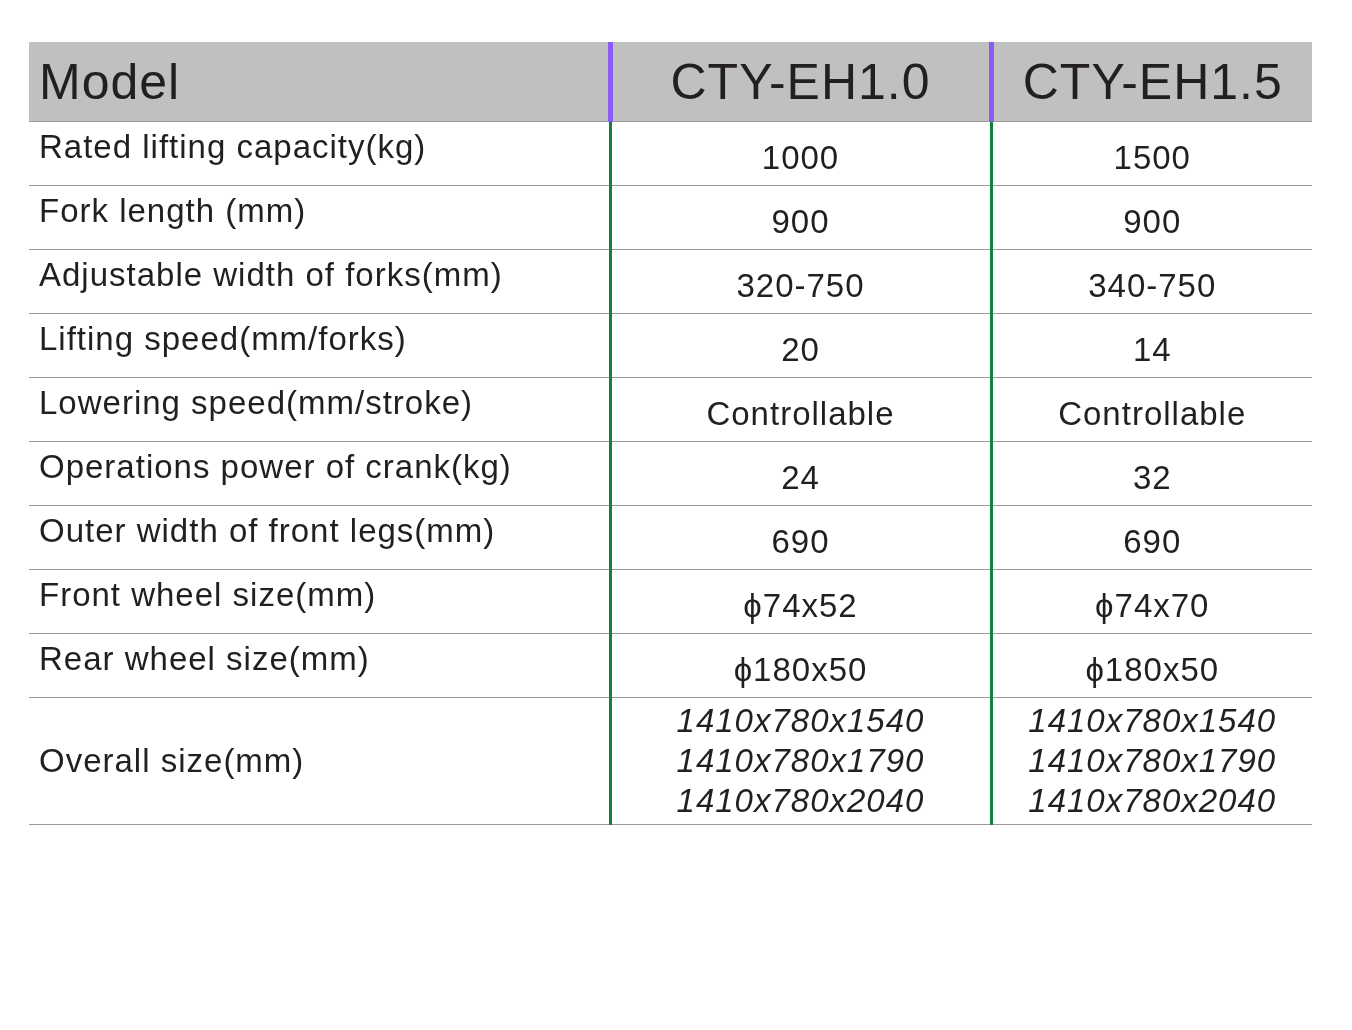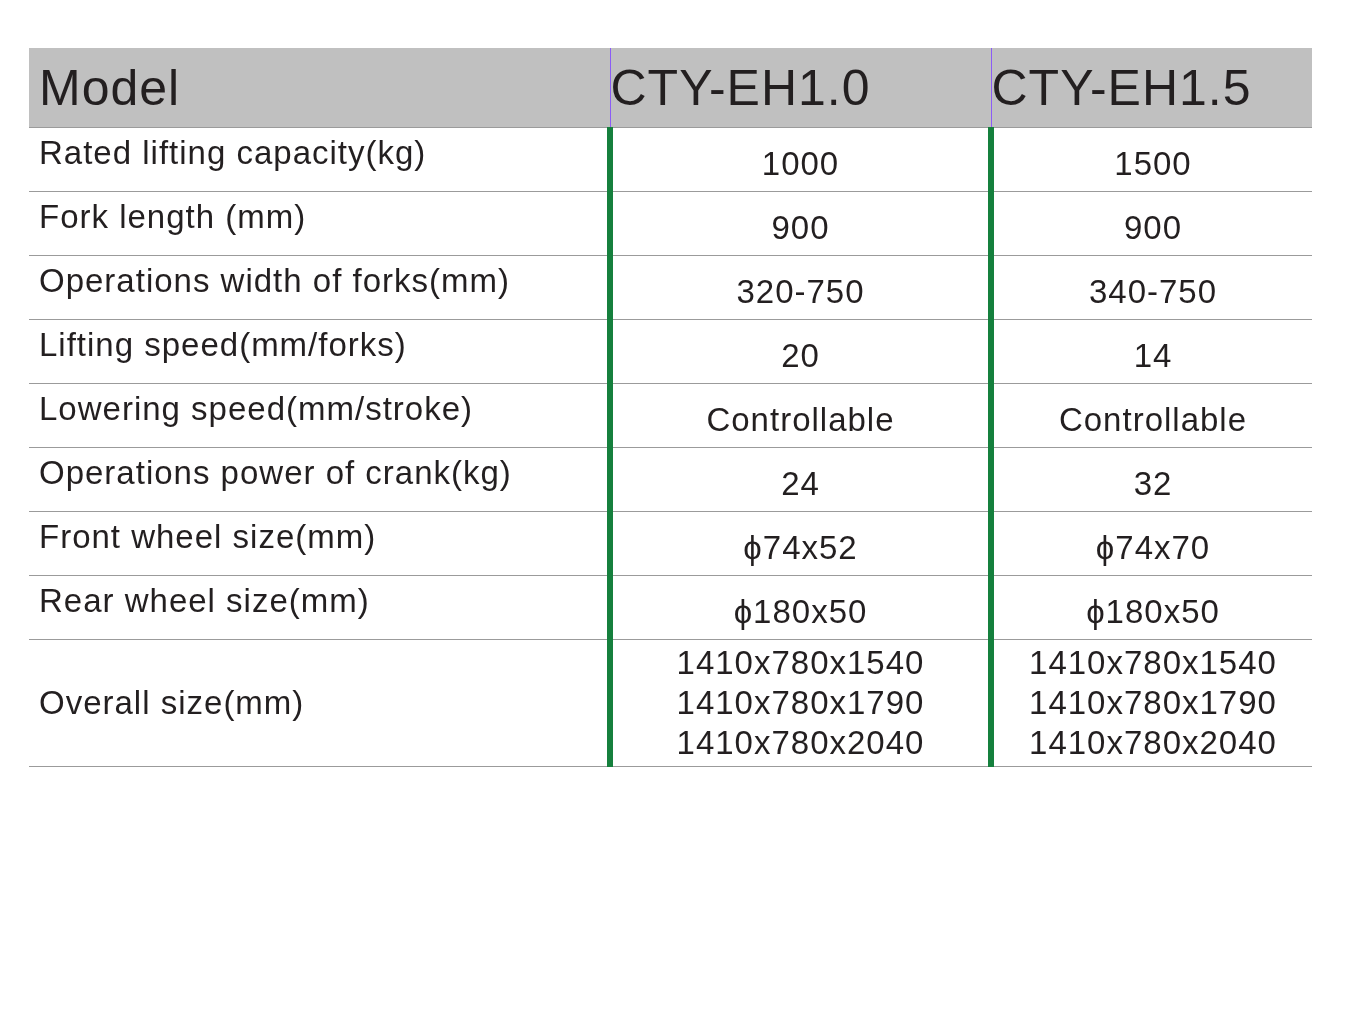--- a/index.html
+++ b/index.html
@@ -12,21 +12,21 @@
     }
     .page {
       position: relative;
       width: 1352px;
       height: 1030px;
       background: #ffffff;
     }
     .spec-table {
       position: absolute;
       left: 29px;
-      top: 48px;
+      top: 42px;
       width: 1283px;
       border-collapse: collapse;
       font-family: "Liberation Sans", sans-serif;
       color: #231f20;
       table-layout: fixed;
     }
     .spec-table col.c-label { width: 581px; }
     .spec-table col.c-m1 { width: 381px; }
     .spec-table col.c-m2 { width: 321px; }
 
@@ -37,59 +37,59 @@
       padding: 0;
       font-size: 50px;
       letter-spacing: 1px;
       border-bottom: 1px solid #9b9b9b;
     }
     .spec-table th.h-label {
       text-align: left;
       padding-left: 10px;
     }
     .spec-table th.h-model {
-      text-align: left;
-      border-left: 1px solid #8b5cf6;
+      text-align: center;
+      border-left: 5px solid #8b5cf6;
     }
     .spec-table td {
       height: 63px;
       padding: 0;
       font-size: 33px;
       letter-spacing: 1px;
       border-bottom: 1px solid #9b9b9b;
       vertical-align: middle;
     }
     .spec-table td.label {
       text-align: left;
       padding-left: 10px;
       vertical-align: top;
       padding-top: 6px;
       height: 57px;
     }
     .spec-table td.val {
       text-align: center;
-      border-left: 6px solid #15803d;
+      border-left: 3px solid #15803d;
       padding-top: 8px;
       height: 55px;
     }
     .spec-table tr.tall td {
       height: 126px;
       padding-top: 0;
     }
     .spec-table tr.tall td.label {
       vertical-align: middle;
       padding-top: 0;
       height: 126px;
     }
     .spec-table tr.tall td.val {
       height: 126px;
       padding-top: 0;
       line-height: 40px;
     }
-    .multi-line span { display: block; }
+    .multi-line span { display: block; font-style: italic; }
   </style>
 </head>
 <body>
 
 <div class="page">
   <table class="spec-table">
     <colgroup>
       <col class="c-label">
       <col class="c-m1">
       <col class="c-m2">
@@ -106,38 +106,43 @@
         <td class="label">Rated lifting capacity(kg)</td>
         <td class="val">1000</td>
         <td class="val">1500</td>
       </tr>
       <tr>
         <td class="label">Fork length (mm)</td>
         <td class="val">900</td>
         <td class="val">900</td>
       </tr>
       <tr>
-        <td class="label">Operations width of forks(mm)</td>
+        <td class="label">Adjustable width of forks(mm)</td>
         <td class="val">320-750</td>
         <td class="val">340-750</td>
       </tr>
       <tr>
         <td class="label">Lifting speed(mm/forks)</td>
         <td class="val">20</td>
         <td class="val">14</td>
       </tr>
       <tr>
         <td class="label">Lowering speed(mm/stroke)</td>
         <td class="val">Controllable</td>
         <td class="val">Controllable</td>
       </tr>
       <tr>
         <td class="label">Operations power of  crank(kg)</td>
         <td class="val">24</td>
         <td class="val">32</td>
+      </tr>
+      <tr>
+        <td class="label">Outer width of front legs(mm)</td>
+        <td class="val">690</td>
+        <td class="val">690</td>
       </tr>
       <tr>
         <td class="label">Front wheel size(mm)</td>
         <td class="val">ϕ74x52</td>
         <td class="val">ϕ74x70</td>
       </tr>
       <tr>
         <td class="label">Rear wheel size(mm)</td>
         <td class="val">ϕ180x50</td>
         <td class="val">ϕ180x50</td>

